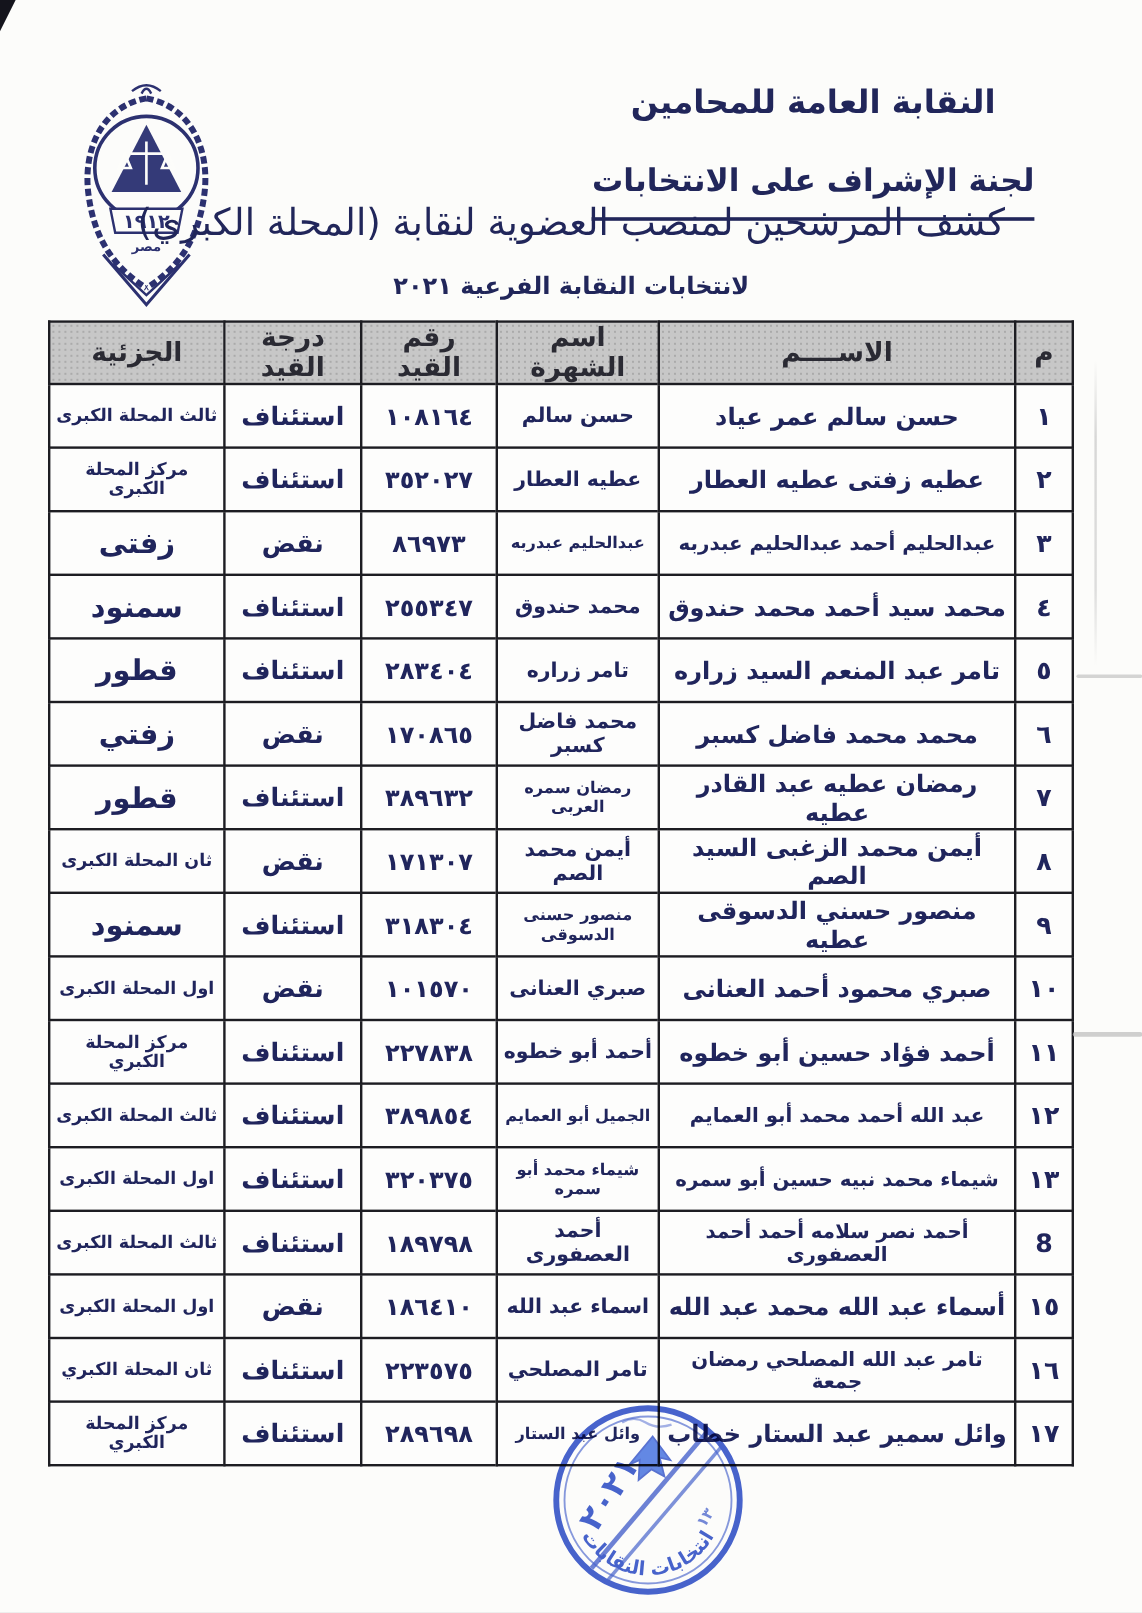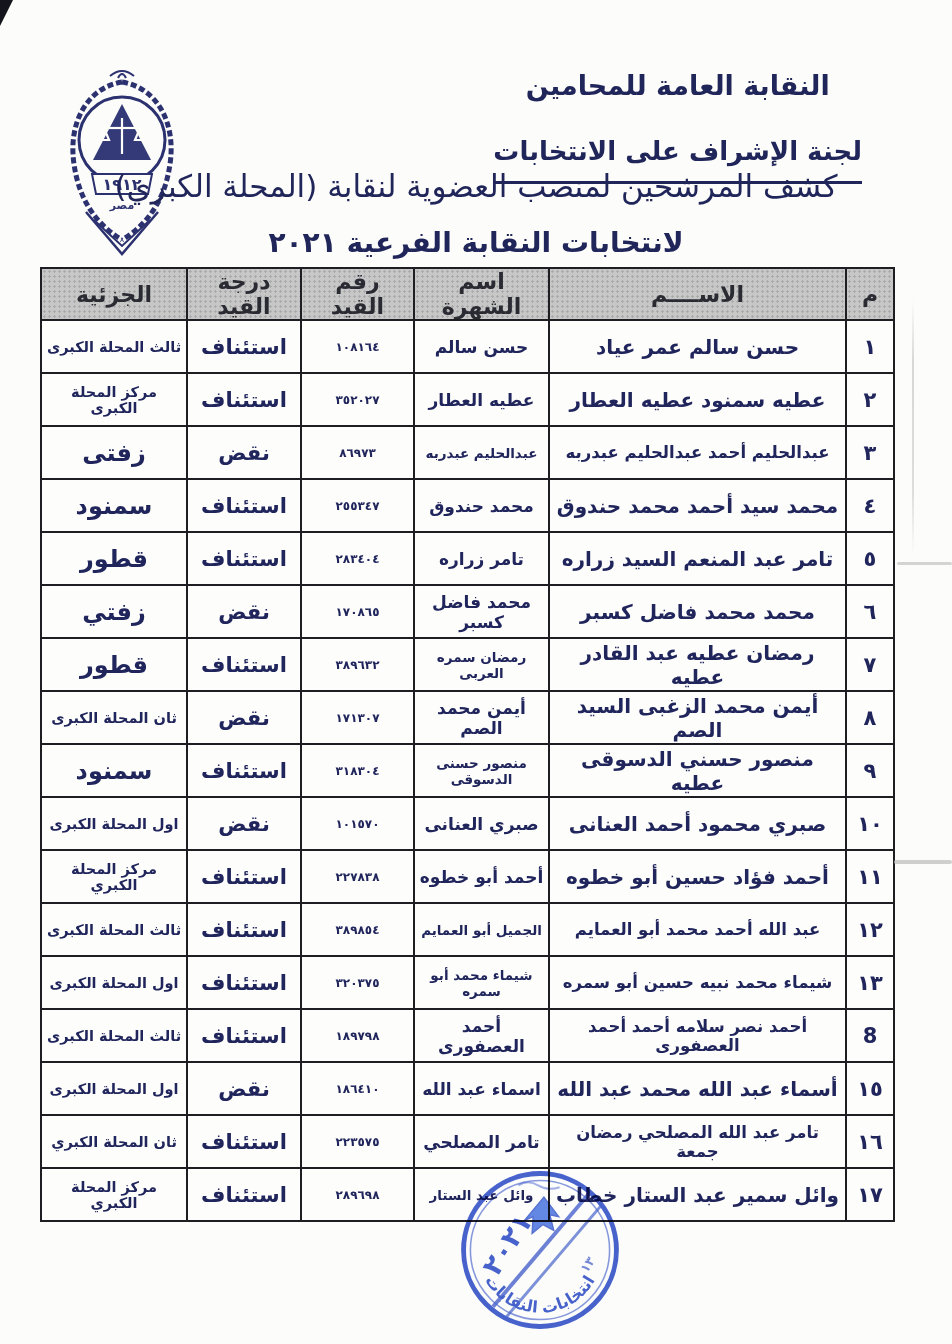--- a/index.html
+++ b/index.html
@@ -13,42 +13,42 @@
   .corner-mark { position:absolute; top:0; left:0; width:0; height:0;
     border-top:26px solid #14141c; border-right:13px solid transparent; }
   .logo { position:absolute; top:62px; left:52px; width:140px; height:200px; }
   .org-block { position:absolute; top:70px; right:90px; text-align:center; direction:rtl; }
   .org-line1 { font-size:27px; font-weight:bold; letter-spacing:0; }
   .org-line2 { display:inline-block; font-size:26px; font-weight:bold; margin-top:16px;
     padding-bottom:15px; border-bottom:3px solid #21265a; }
   .title1 { position:absolute; top:168px; left:60px; width:832px; text-align:center;
     direction:rtl; font-size:31px; font-weight:normal; }
   .title2 { position:absolute; top:226px; left:60px; width:832px; text-align:center;
-    direction:rtl; font-size:28px; font-weight:bold; }
+    direction:rtl; font-size:20px; font-weight:bold; }
   
   table.candidates { position:absolute; top:267px; left:40px; width:853px;
     border-collapse:collapse; direction:rtl; table-layout:fixed;
     background:#fdfdfc; }
   table.candidates th, table.candidates td {
     border:2.4px solid #1d1d22; text-align:center; vertical-align:middle;
     padding:0 4px; overflow:hidden;
   }
   table.candidates thead th {
     height:52px; font-size:22px; font-weight:bold; color:#2a2a33;
     background-color:#c7c7c7;
     background-image:radial-gradient(rgba(40,40,40,.18) 1px, transparent 1.2px);
     background-size:5px 5px;
   }
   table.candidates tbody td { height:53px; font-weight:bold; color:#20255c; }
   td.col-index   { font-size:21px; }
   td.col-name    { font-size:20px; }
   td.col-name.long { font-size:16.5px;margin-left:41px; }
   td.col-knownas { font-size:17px; }
   td.col-knownas.long { font-size:13.5px; }
-  td.col-regnum  { font-size:12px; letter-spacing:1px; }
+  td.col-regnum  { font-size:20px; letter-spacing:1px; }
   td.col-degree  { font-size:21px; }
   td.col-district{ font-size:24px; }
   td.col-district.long { font-size:14.5px; }
   
   .stamp { position:absolute; left:442px; top:1152px; width:196px; height:196px;
     opacity:.88; mix-blend-mode:multiply; }
   
   .artifact-vline { position:absolute; left:912px; top:300px; width:2px; height:255px;
     background:linear-gradient(to bottom, transparent, #b9b9b9 25%, #c4c4c4 75%, transparent);
     opacity:.55; }
@@ -124,21 +124,21 @@
       <td class="col-index">١</td>
       <td class="col-name">حسن سالم عمر عياد</td>
       <td class="col-knownas">حسن سالم</td>
       <td class="col-regnum">١٠٨١٦٤</td>
       <td class="col-degree">استئناف</td>
       <td class="col-district long">ثالث المحلة الكبرى</td>
     </tr>
 
     <tr>
       <td class="col-index">٢</td>
-      <td class="col-name">عطيه سمنود عطيه العطار</td>
+      <td class="col-name">عطيه زفتى عطيه العطار</td>
       <td class="col-knownas">عطيه العطار</td>
       <td class="col-regnum">٣٥٢٠٢٧</td>
       <td class="col-degree">استئناف</td>
       <td class="col-district long">مركز المحلة الكبرى</td>
     </tr>
 
     <tr>
       <td class="col-index">٣</td>
       <td class="col-name long">عبدالحليم أحمد عبدالحليم عبدربه</td>
       <td class="col-knownas long">عبدالحليم عبدربه</td>

